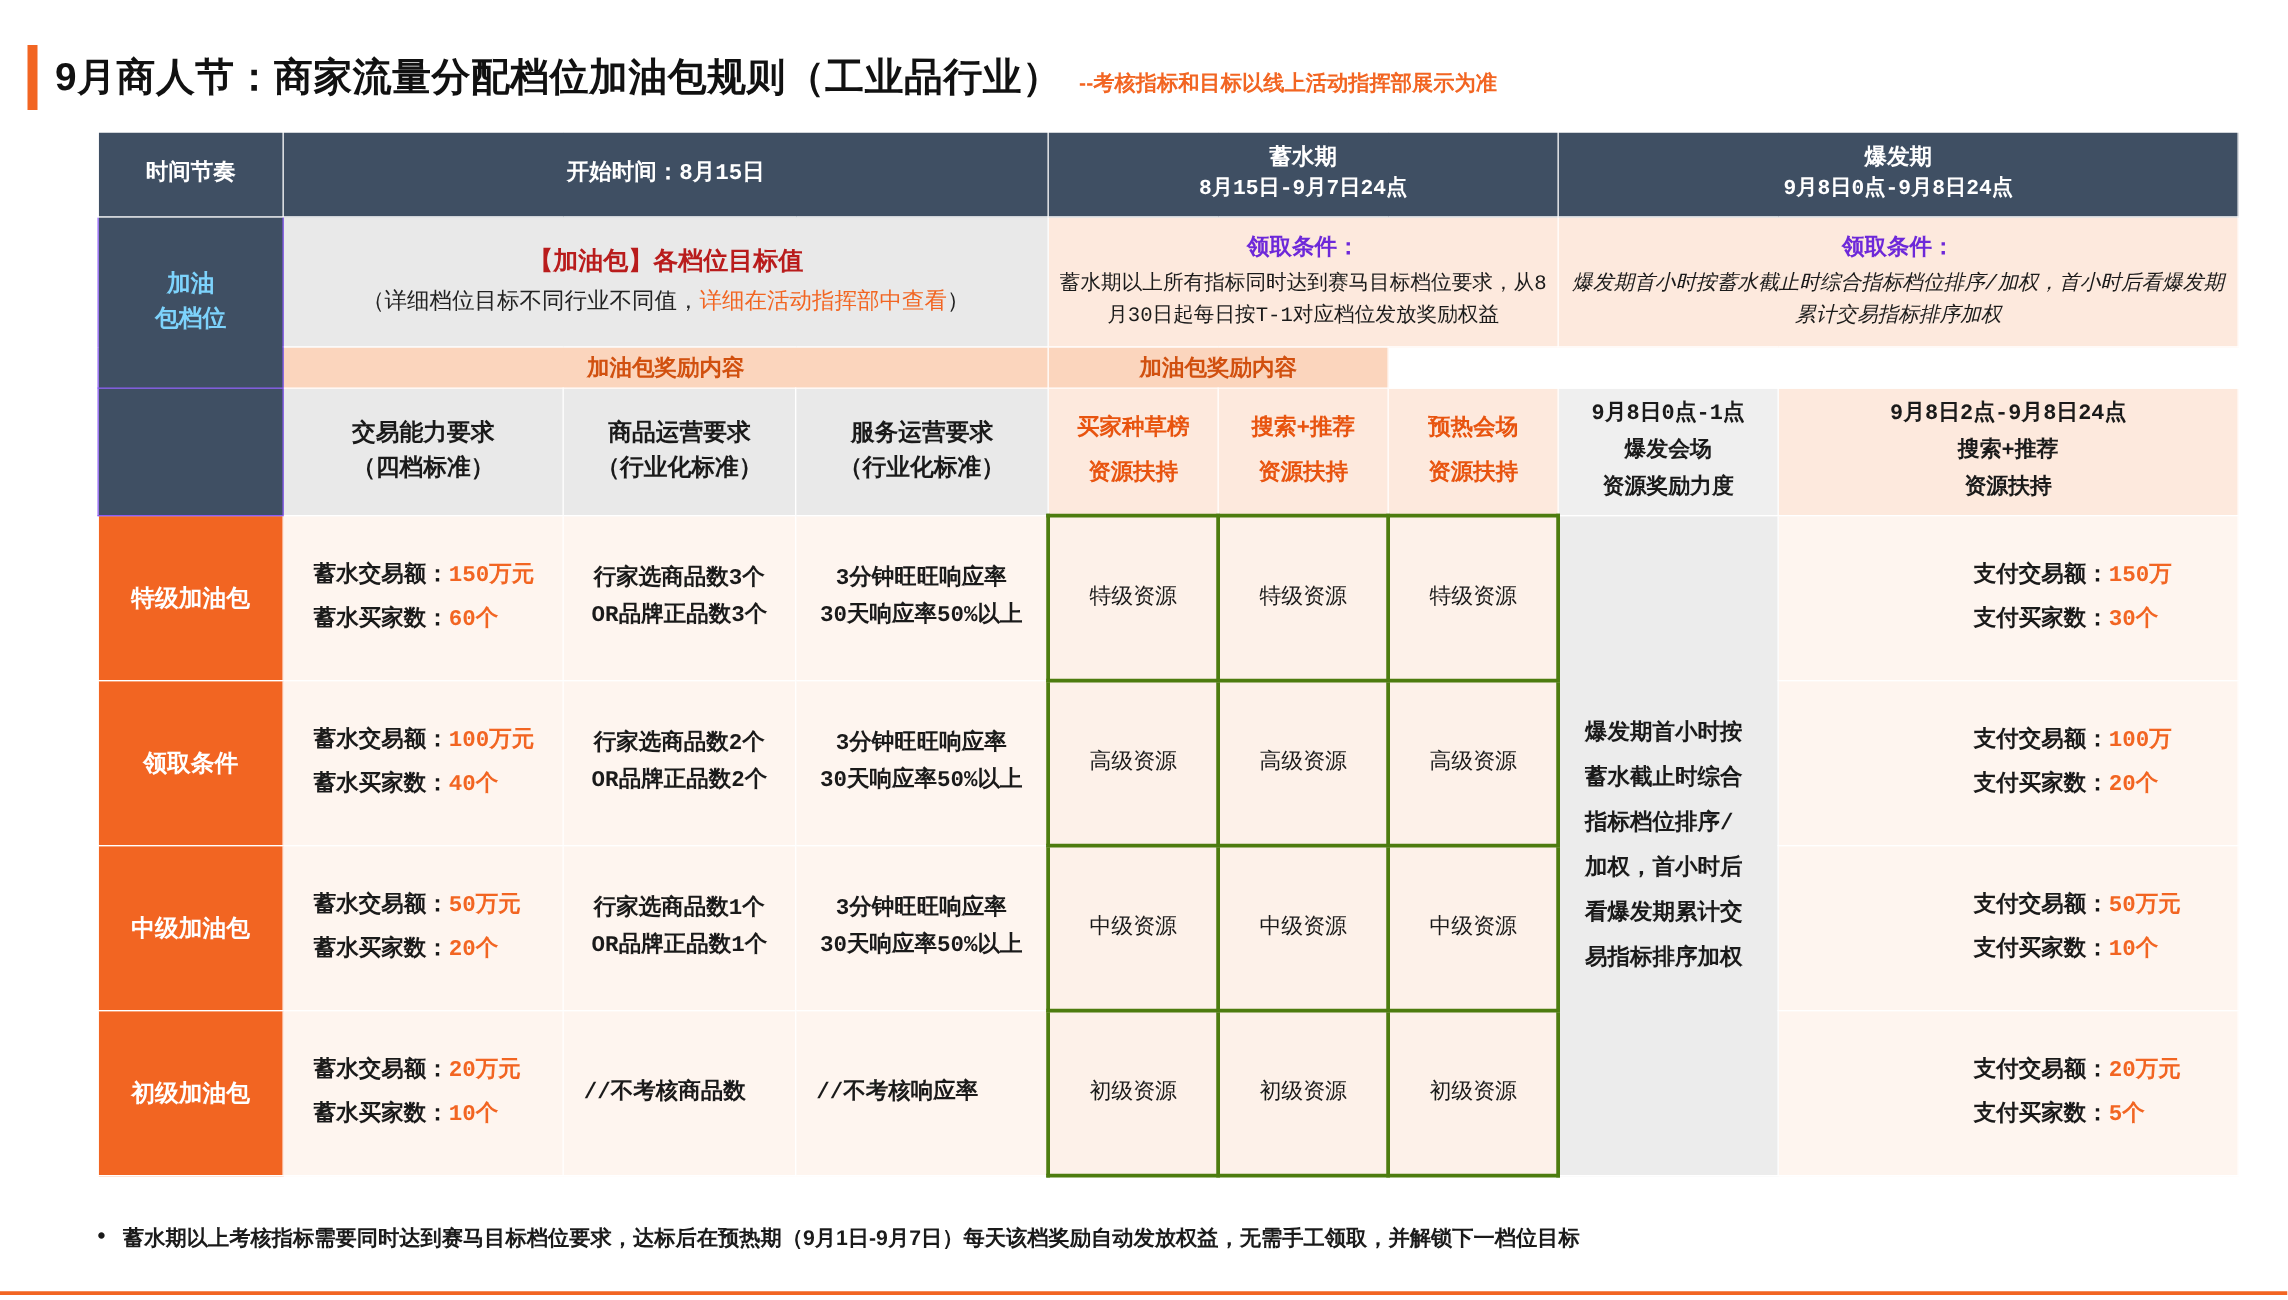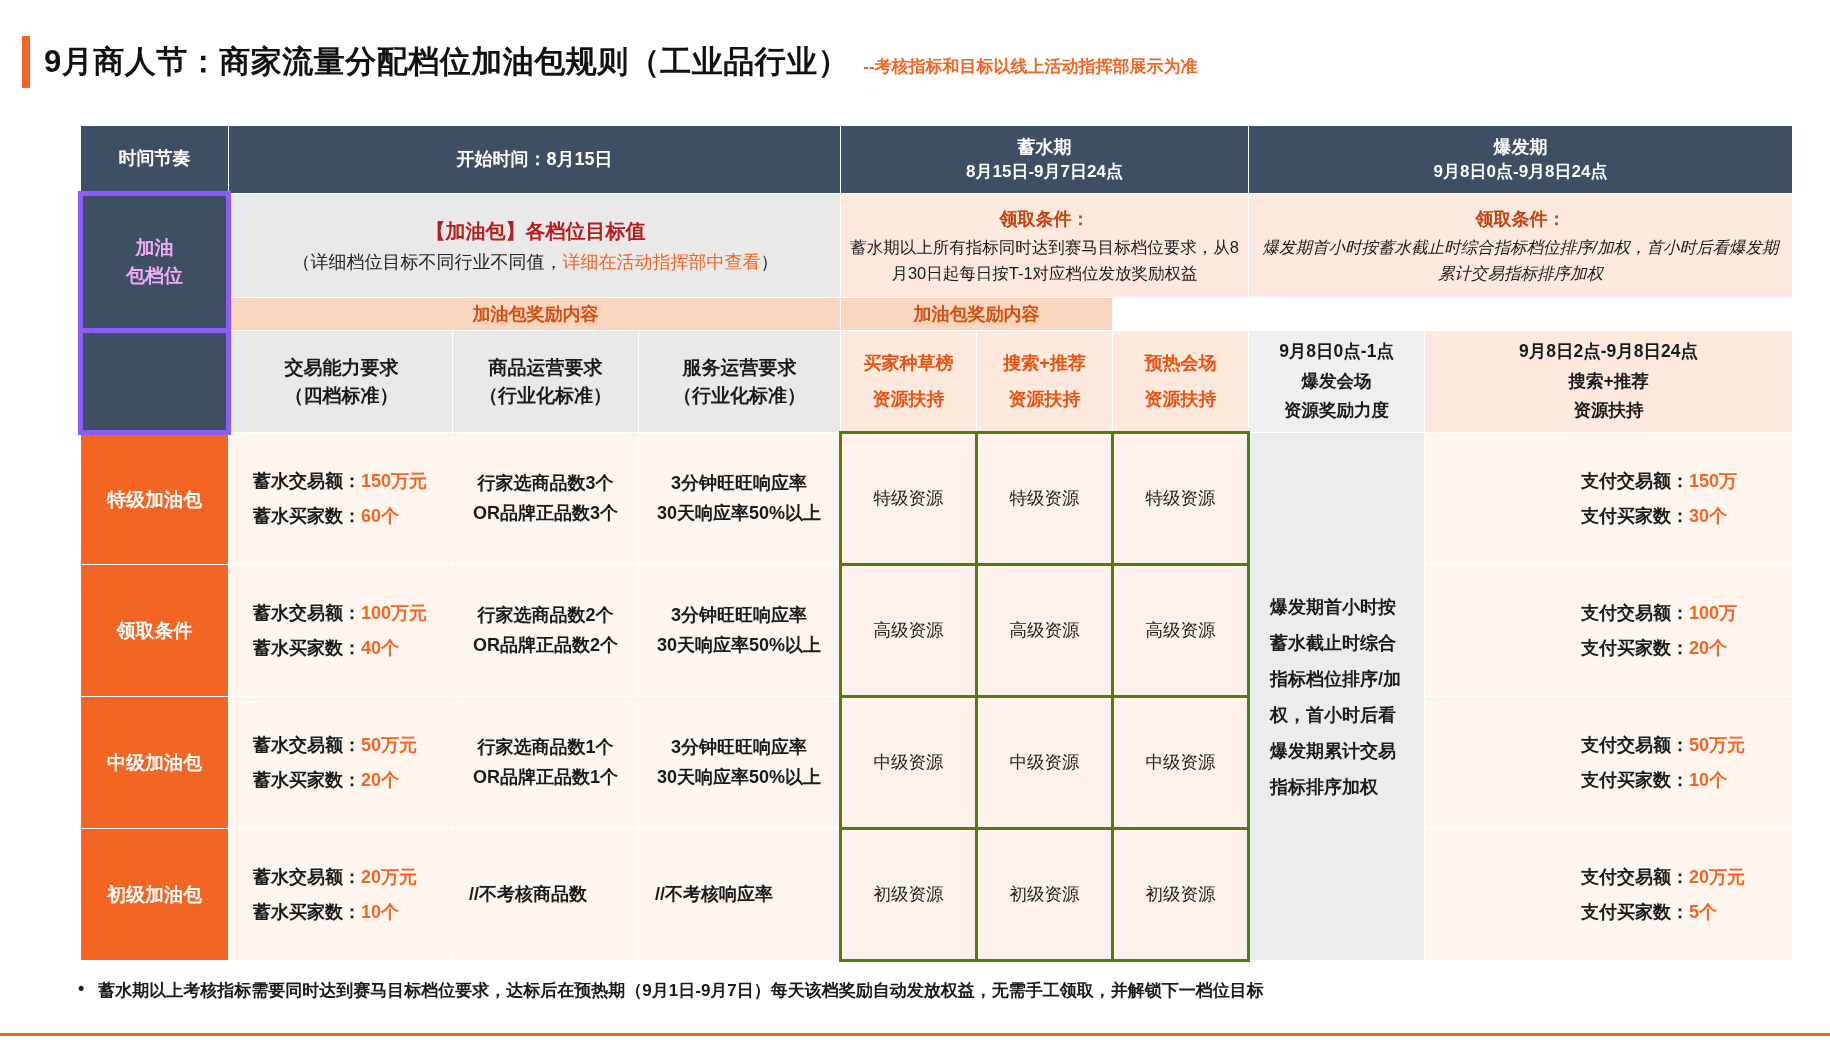--- a/index.html
+++ b/index.html
@@ -52,24 +52,25 @@
     font-weight: bold;
     color: #f26522;
     margin-left: 14px;
     white-space: nowrap;
     padding-top: 8px;
   }
   
   .tbl {
     position: absolute;
     left: 78px;
-    top: 112px;
+    top: 92px;
     width: 1712px;
     border-collapse: collapse;
     table-layout: fixed;
+    font-family: Liberation Mono, monospace;
   }
   .tbl td {
     vertical-align: middle;
     text-align: center;
     padding: 4px 6px;
     box-sizing: border-box;
   }
   .hdr-dark {
     background: #3f4f63;
     color: #ffffff;
@@ -119,25 +120,25 @@
   }
   .side-orange {
     background: #f26522;
     color: #ffffff;
     font-weight: bold;
     font-size: 19px;
     border: 1px solid #ffffff;
   }
   .side-dark {
     background: #3f4f63;
-    color: #f0abfc;
+    color: #7dd3fc;
     font-weight: bold;
     font-size: 19px;
     line-height: 1.5;
-    border: 5px solid #8b5cf6;
+    border: 1px solid #8b5cf6;
   }
   .orange-bold { color: #f26522; font-weight: bold; }
   .goal-title {
     font-size: 20px;
     font-weight: bold;
     color: #b91c1c;
     line-height: 1.7;
   }
   .goal-sub {
     font-size: 18px;
@@ -147,21 +148,21 @@
   .goal-sub .lnk { color: #f26522; }
   .req-head {
     font-size: 19px;
     font-weight: bold;
     color: #1a1a1a;
     line-height: 1.45;
   }
   .cond-title {
     font-weight: bold;
     font-size: 18px;
-    color: #c2410c;
+    color: #6d28d9;
     line-height: 1.6;
   }
   .cond-body {
     font-size: 16.5px;
     color: #1a1a1a;
     line-height: 1.6;
   }
   .cond-body.ital { font-style: italic; }
   .reward-band {
     background: #fbd5bd;

